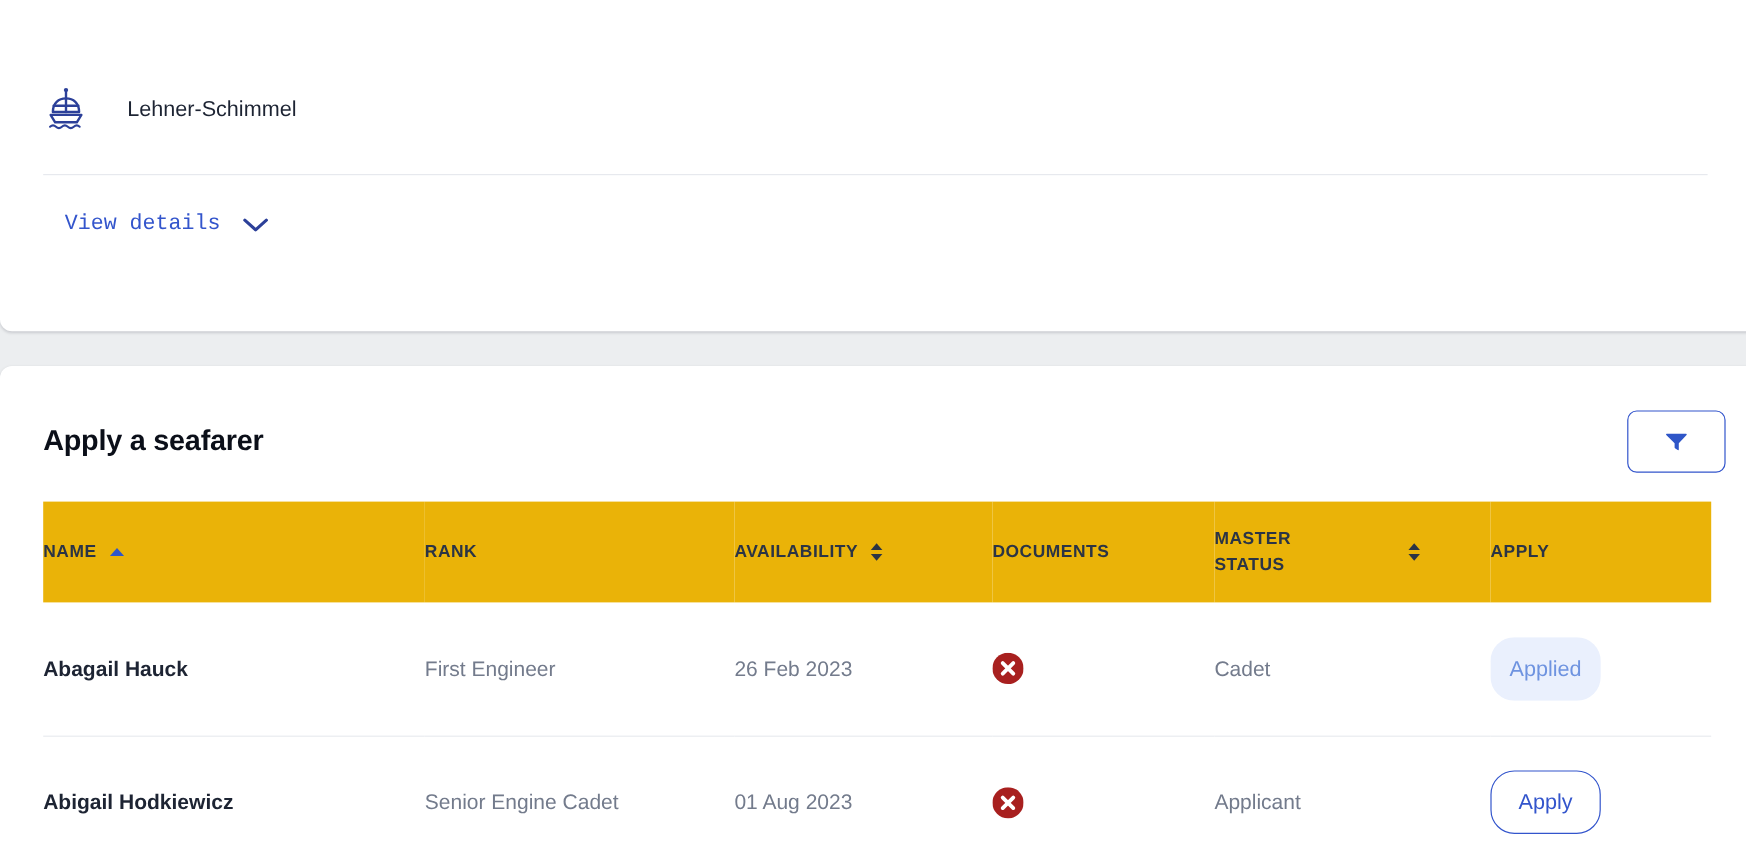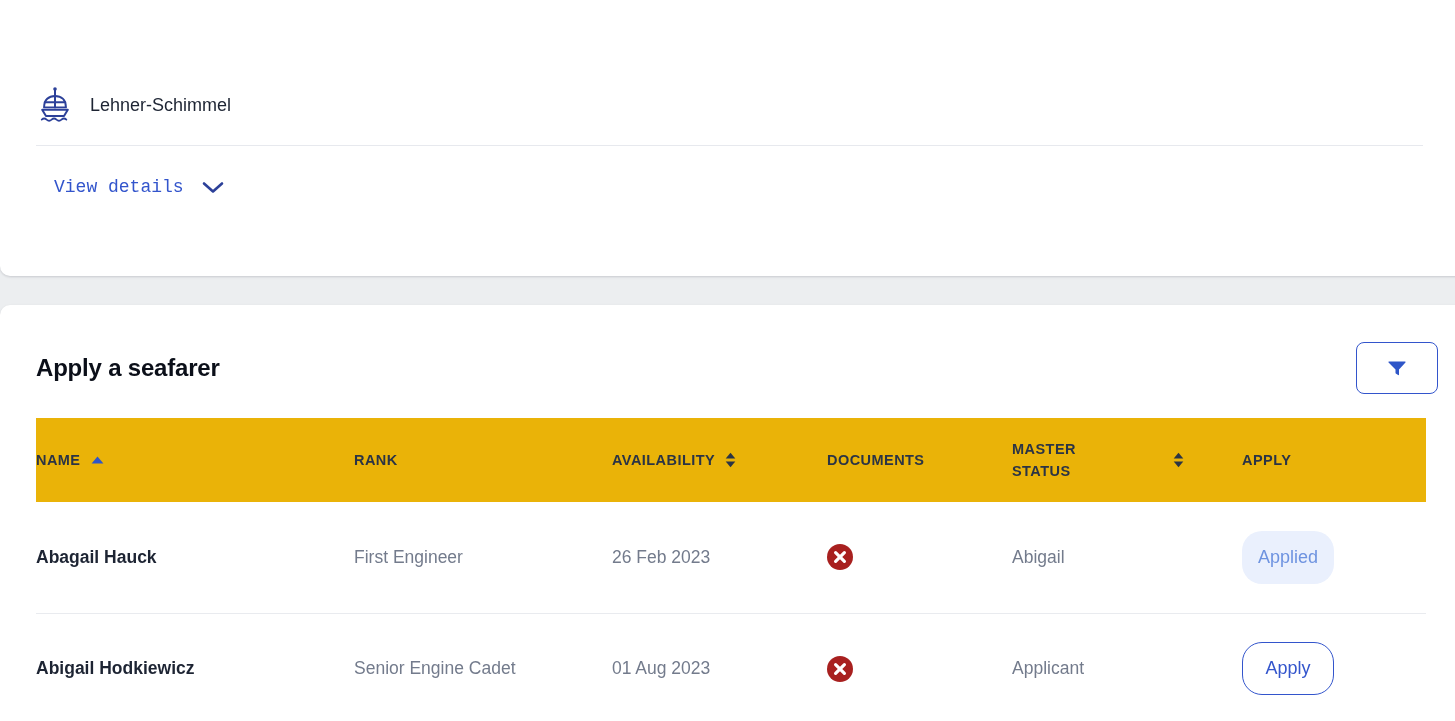--- a/index.html
+++ b/index.html
@@ -46,24 +46,24 @@
     top: 50px;
     font-size: 26px;
     font-weight: 700;
     color: #0b0f19;
     letter-spacing: -0.2px;
   }
 
   .vessel-row {
     position: absolute;
     left: 36px;
-    top: 98px;
+    top: 84px;
     display: flex;
     align-items: center;
-    gap: 16px;
+    gap: 32px;
   }
 
   .ship-icon {
     width: 38px;
     height: 38px;
     display: block;
     flex: none;
   }
 
   .vessel-name {
@@ -383,21 +383,21 @@
           <td class="cell-rank">First Engineer</td>
           <td class="cell-avail">26 Feb 2023</td>
           <td>
             <span>
               <svg class="doc-badge" viewBox="0 0 26 26">
                 <circle cx="13" cy="13" r="13" fill="#a8201f"></circle>
                 <path d="M8.6 8.6 L17.4 17.4 M17.4 8.6 L8.6 17.4" stroke="#ffffff" stroke-width="3.2" stroke-linecap="round"></path>
               </svg>
             </span>
           </td>
-          <td class="cell-status">Abigail</td>
+          <td class="cell-status">Cadet</td>
           <td>
             <button class="btn-apply state-applied">Applied</button>
           </td>
         </tr>
 
         <tr>
           <td class="cell-name">Abigail Hodkiewicz</td>
           <td class="cell-rank">Senior Engine Cadet</td>
           <td class="cell-avail">01 Aug 2023</td>
           <td>

